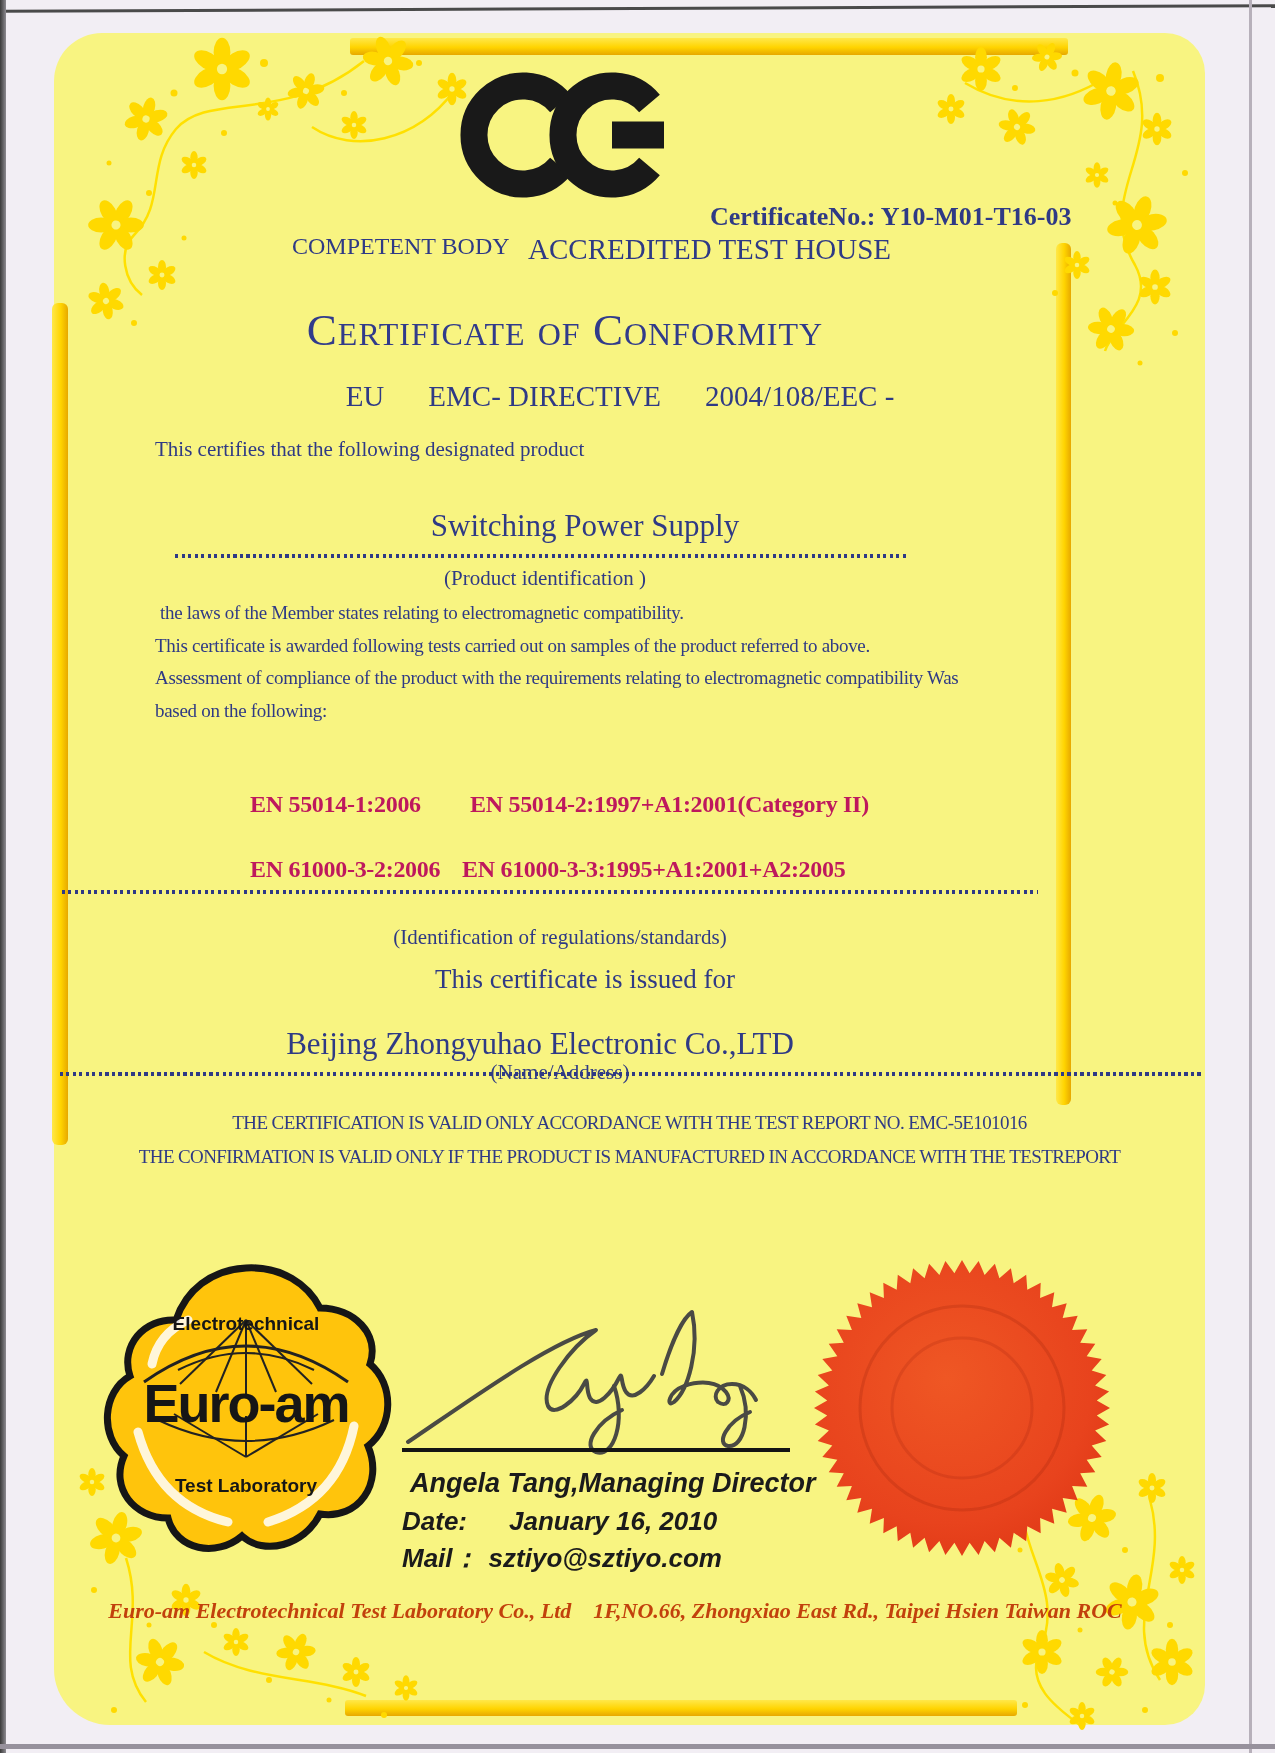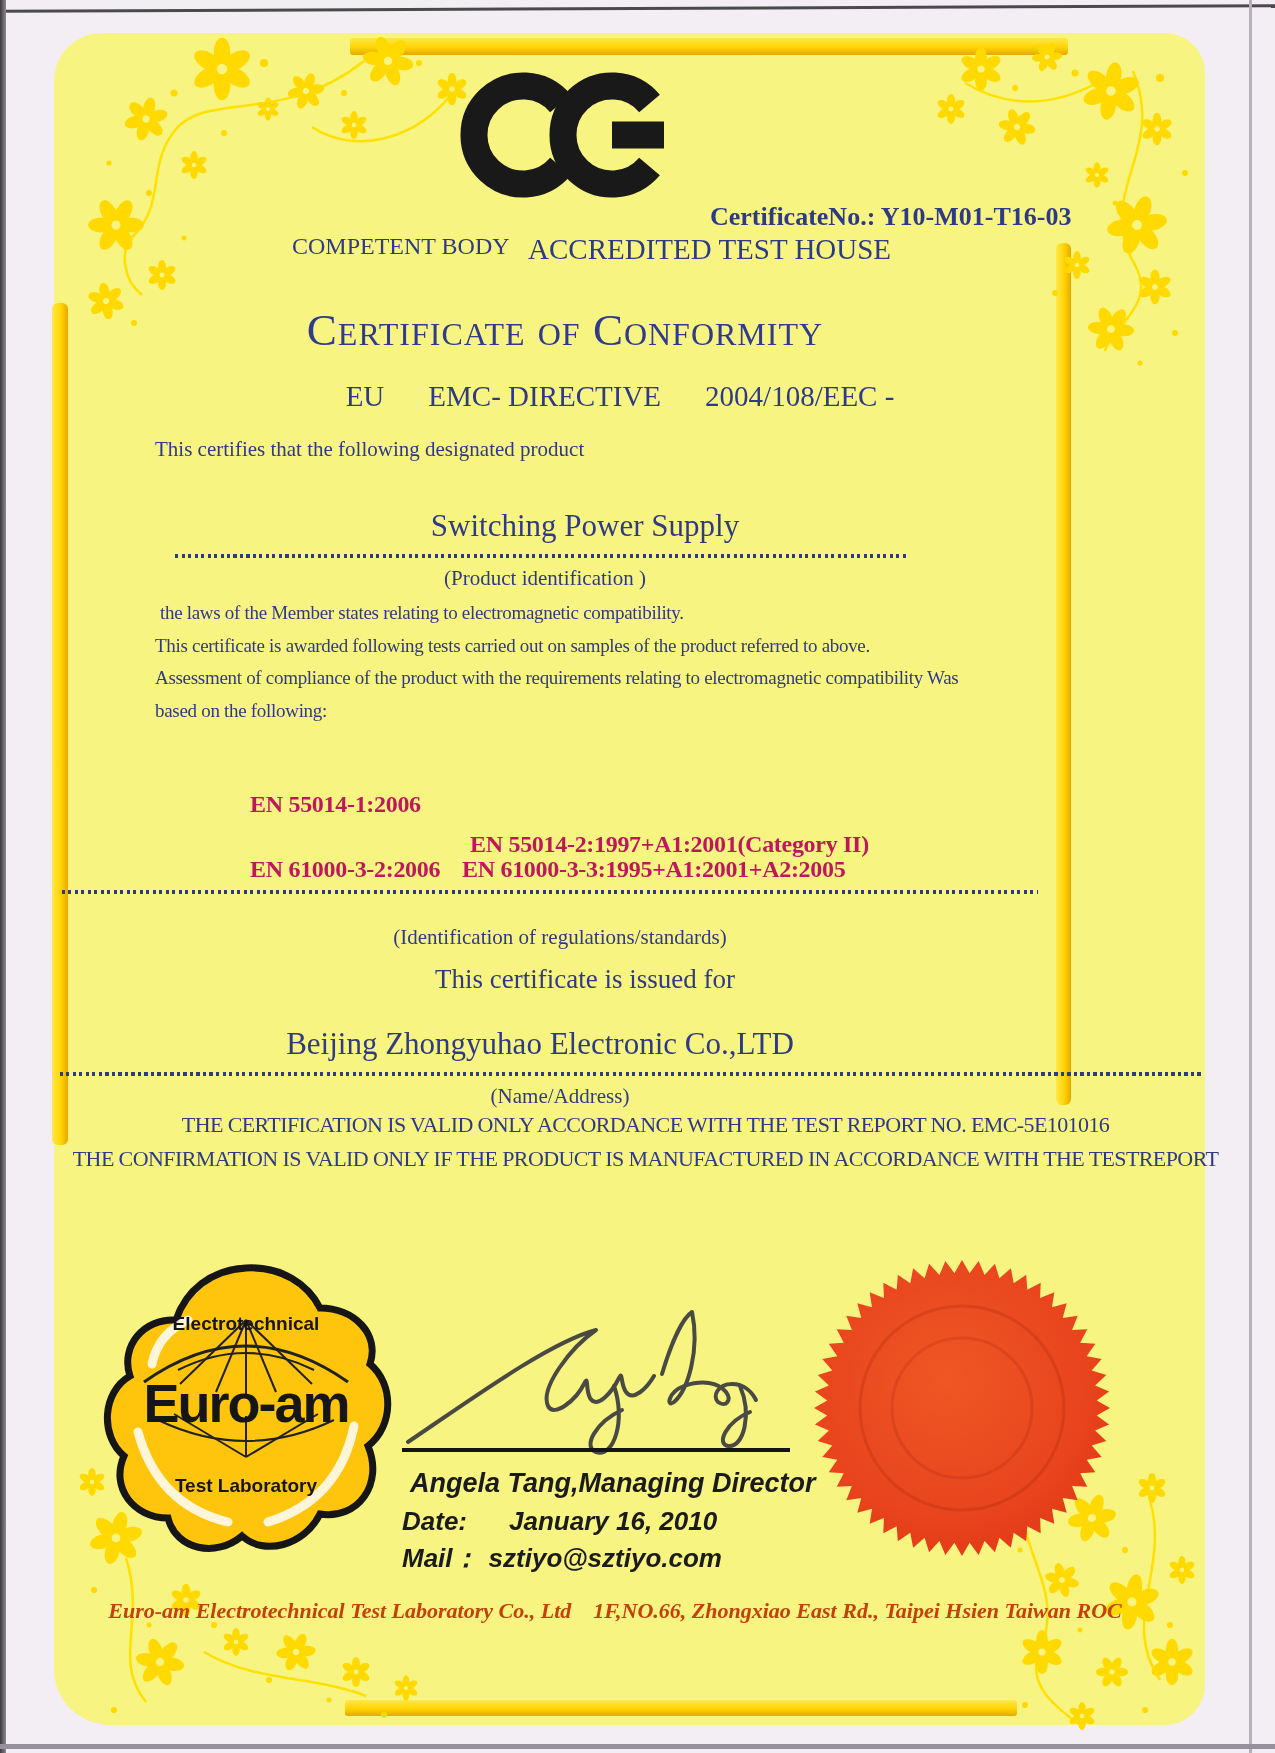--- a/index.html
+++ b/index.html
@@ -18,21 +18,21 @@
     left:54px;top:33px;width:1151px;height:1692px;
     background:#f8f481;
     border-radius:48px 40px 40px 56px;
   }
   .goldbar{background:linear-gradient(180deg,#ffe84a 0%,#ffd400 55%,#e7a800 100%);}
   .goldbar.v{background:linear-gradient(90deg,#ffe84a 0%,#ffd400 55%,#e7a800 100%);}
   .dotline{height:4px;background:repeating-linear-gradient(90deg,#2f3a85 0 3px,transparent 3px 6.5px);}
   .scanline{background:#4a4a4a;}
   .caption{font-size:21px;}
   .bodyline{font-size:19px;line-height:32.6px;letter-spacing:-0.3px;}
-  .validline{font-size:22px;letter-spacing:-0.6px;padding-left:16px;}
+  .validline{font-size:19px;letter-spacing:-0.6px;}
   .std{font-family:"Liberation Serif",serif;font-weight:bold;font-size:24px;color:#be185d;letter-spacing:-0.3px;}
   .title{
     font-size:45px;font-variant:small-caps;letter-spacing:1px;color:#313b8b;
     font-family:"Liberation Serif",serif;
   }
   .flowersvg{color:#ffd900;}
 </style>
 </head>
 <body>
 
@@ -198,30 +198,30 @@
 <div class="abs c serif caption nw" style="left:95px;top:566px;width:900px;">(Product identification )</div>
 
 <div class="abs" style="left:155px;top:597px;width:980px;">
   <div class="serif bodyline nw" style="padding-left:5px;">the laws of the Member states relating to electromagnetic compatibility.</div>
   <div class="serif bodyline nw">This certificate is awarded following tests carried out on samples of the product referred to above.</div>
   <div class="serif bodyline nw">Assessment of compliance of the product with the requirements relating to electromagnetic compatibility Was</div>
   <div class="serif bodyline nw">based on the following:</div>
 </div>
 
 <div class="abs std nw" style="left:250px;top:791px;">EN 55014-1:2006</div>
-<div class="abs std nw" style="left:470px;top:791px;margin-top:40px;">EN 55014-2:1997+A1:2001(Category II)</div>
+<div class="abs std nw" style="left:470px;top:791px;">EN 55014-2:1997+A1:2001(Category II)</div>
 <div class="abs std nw" style="left:250px;top:856px;">EN 61000-3-2:2006</div>
 <div class="abs std nw" style="left:462px;top:856px;">EN 61000-3-3:1995+A1:2001+A2:2005</div>
 <div class="abs dotline" style="left:62px;top:890px;width:976px;"></div>
 <div class="abs c serif caption nw" style="left:80px;top:925px;width:960px;">(Identification of regulations/standards)</div>
 
 <div class="abs c serif nw" style="left:105px;top:964px;width:960px;font-size:27px;">This certificate is issued for</div>
 <div class="abs c serif nw" style="left:60px;top:1026px;width:960px;font-size:31px;">Beijing Zhongyuhao Electronic Co.,LTD</div>
 <div class="abs dotline" style="left:60px;top:1072px;width:1142px;"></div>
-<div class="abs c serif caption nw" style="left:80px;top:1084px;width:960px;">(Name/Address)</div>
+<div class="abs c serif caption nw" style="left:80px;top:1060px;width:960px;">(Name/Address)</div>
 
 <div class="abs c serif validline nw" style="left:54px;top:1112px;width:1151px;">THE CERTIFICATION IS VALID ONLY ACCORDANCE WITH THE TEST REPORT NO. EMC-5E101016</div>
 <div class="abs c serif validline nw" style="left:54px;top:1146px;width:1151px;">THE CONFIRMATION IS VALID ONLY IF THE PRODUCT IS MANUFACTURED IN ACCORDANCE WITH THE TESTREPORT</div>
 
 <svg class="abs" style="left:96px;top:1250px;" width="300" height="312" viewBox="0 0 300 312">
   <path d="M 150 18 C 185 16 212 34 224 58 C 258 58 284 84 274 114 C 298 134 298 176 272 196
            C 288 234 262 270 224 264 C 208 296 168 306 146 286 C 120 308 80 300 72 268
            C 38 268 14 238 28 206 C 4 186 6 142 34 126 C 24 96 48 68 80 70 C 90 40 115 20 150 18 Z" fill="#ffc40c" stroke="#161616" stroke-width="7"></path>
   <g fill="none" stroke="#ffffff" stroke-width="9" stroke-linecap="round" opacity="0.85">
     <path d="M 42 182 Q 62 255 132 272"></path>

